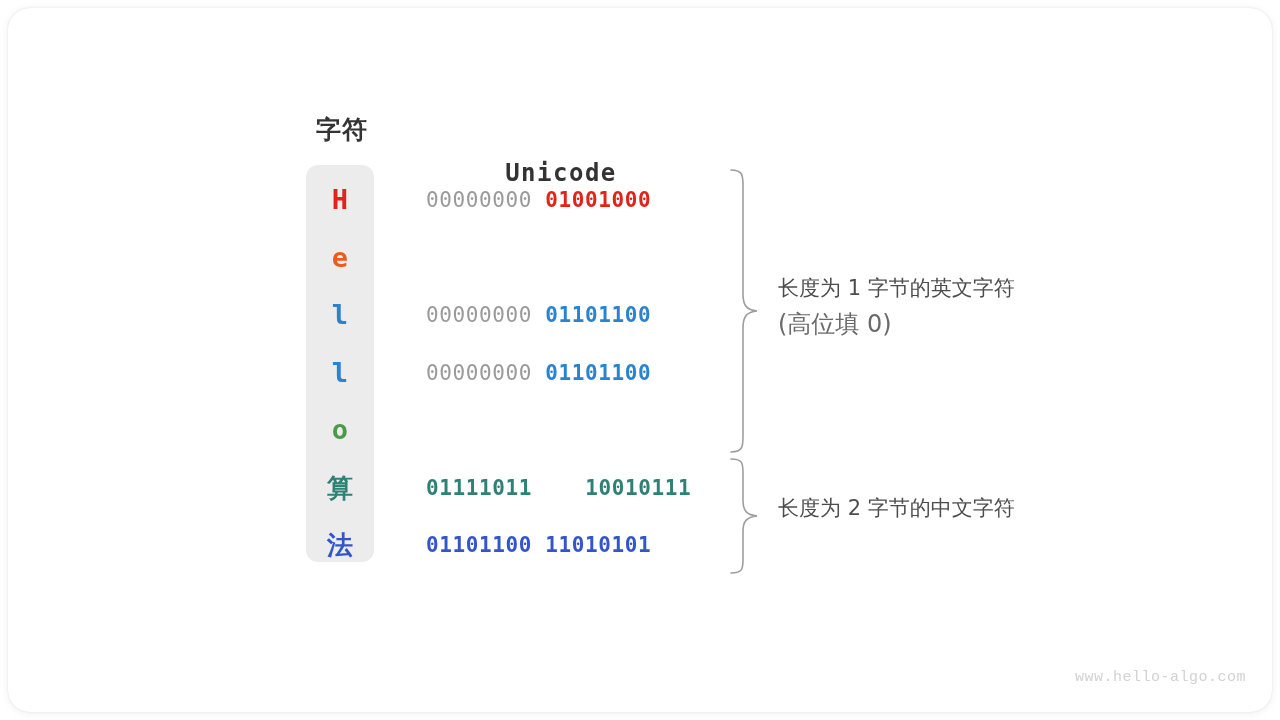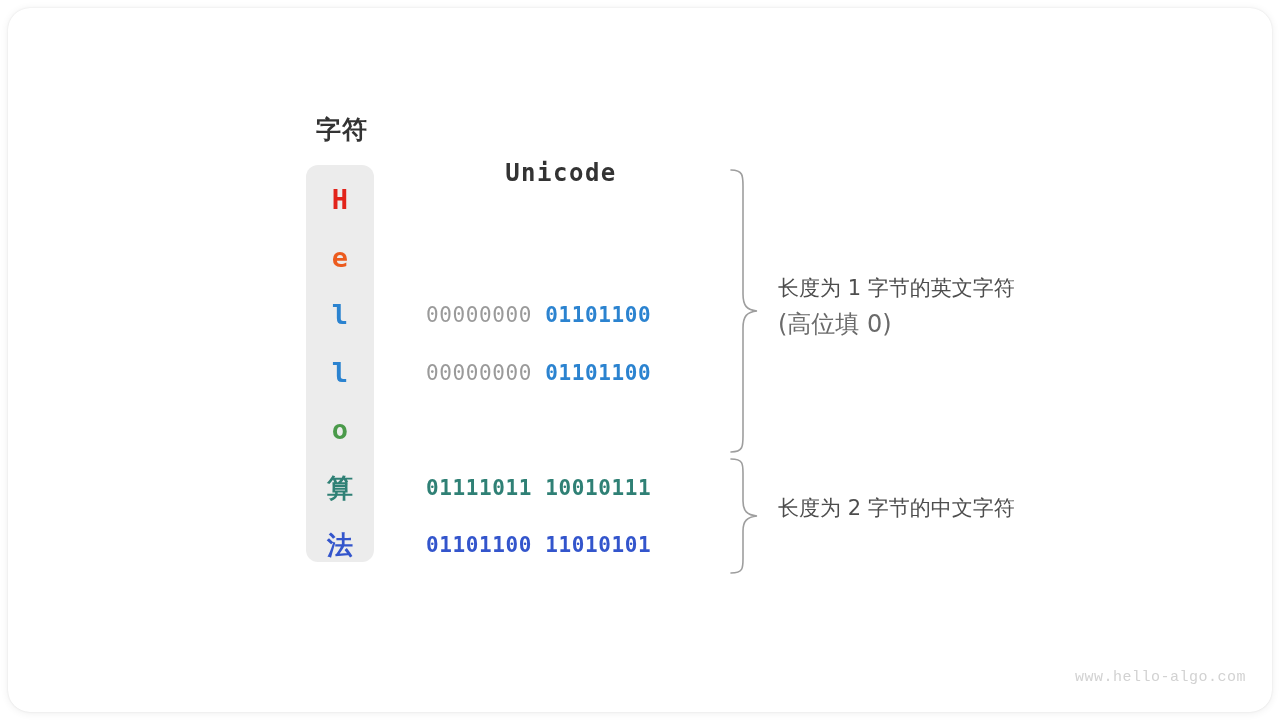--- a/index.html
+++ b/index.html
@@ -146,38 +146,39 @@
   <div class="stage">
 
     <div class="hdr hdr-char">字符</div>
     <div class="hdr hdr-unicode">Unicode</div>
 
     <div class="char-column"></div>
 
     <div id="rows-host">
         <div class="row" style="top: 170px;">
           <div class="ch latin" style="color: rgb(226, 35, 26);">H</div>
+          <div class="bits"><span class="hi-zero">00000000</span> <span style="color: rgb(226, 35, 26);">01001000</span></div>
         </div>
         <div class="row" style="top: 227.5px;">
           <div class="ch latin" style="color: rgb(236, 91, 30);">e</div>
         </div>
         <div class="row" style="top: 285px;">
           <div class="ch latin" style="color: rgb(43, 131, 208);">l</div>
           <div class="bits"><span class="hi-zero">00000000</span> <span style="color: rgb(43, 131, 208);">01101100</span></div>
         </div>
         <div class="row" style="top: 342.5px;">
           <div class="ch latin" style="color: rgb(43, 131, 208);">l</div>
           <div class="bits"><span class="hi-zero">00000000</span> <span style="color: rgb(43, 131, 208);">01101100</span></div>
         </div>
         <div class="row" style="top: 400px;">
           <div class="ch latin" style="color: rgb(74, 154, 74);">o</div>
         </div>
         <div class="row" style="top: 457.5px;">
           <div class="ch cjk" style="color: rgb(47, 128, 117);">算</div>
-          <div class="bits"><span style="color: rgb(47, 128, 117);">01111011</span> <span style="color: rgb(47, 128, 117);">10010111</span></div>
+          <div class="bits"><span style="color: rgb(47, 128, 117);">01111011</span> <span style="color: rgb(47, 128, 117); margin-left: 40px;">10010111</span></div>
         </div>
         <div class="row" style="top: 515px;">
           <div class="ch cjk" style="color: rgb(51, 85, 204);">法</div>
           <div class="bits"><span style="color: rgb(51, 85, 204);">01101100</span> <span style="color: rgb(51, 85, 204);">11010101</span></div>
         </div>
       </div>
 
     <svg class="brace" style="left:715px; top:158px;" width="44" height="290" viewBox="0 0 44 290">
       <path d="M 8 4
                C 20 4, 20 10, 20 20

